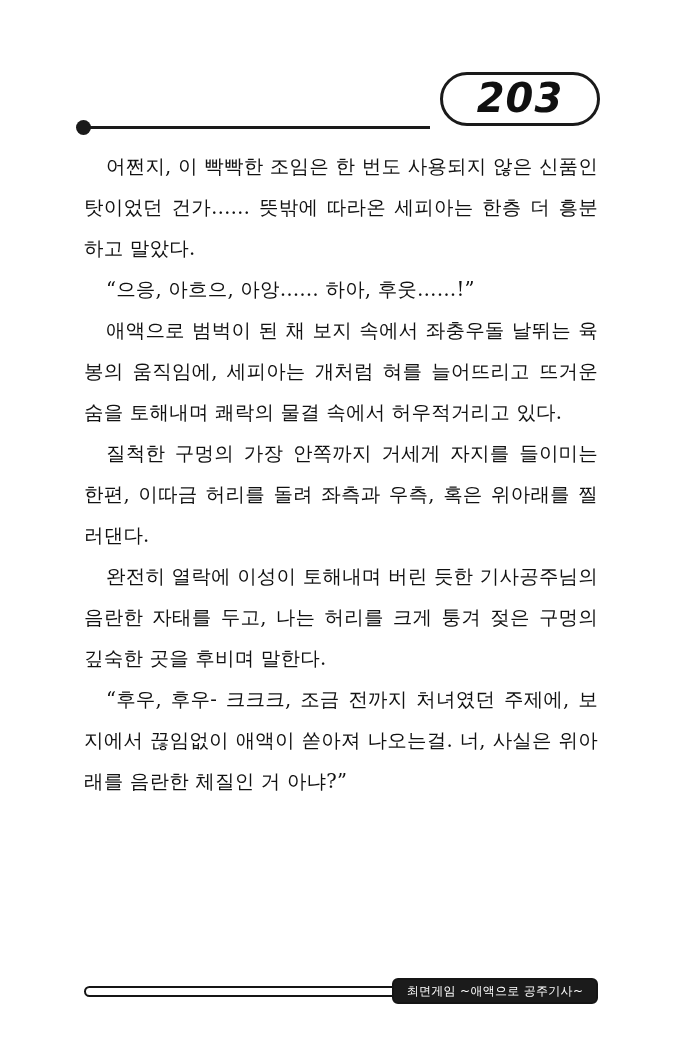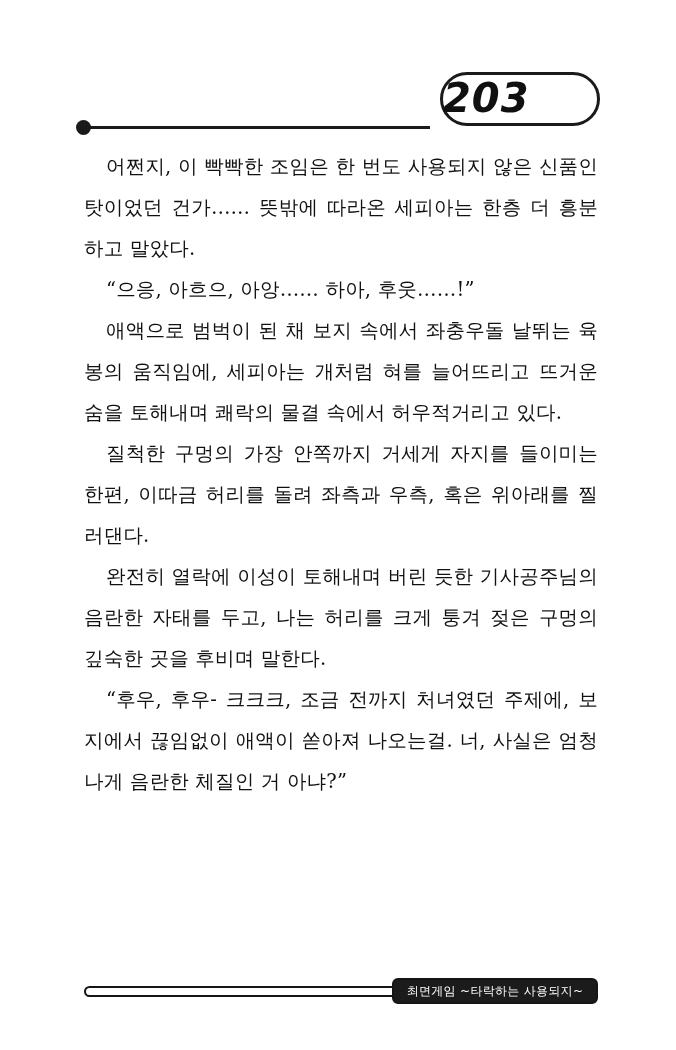--- a/index.html
+++ b/index.html
@@ -36,21 +36,21 @@
     right: 76px;
     top: 0;
     width: 160px;
     height: 54px;
     border: 3px solid #1a1a1a;
     border-radius: 27px;
     background: #ffffff;
     box-sizing: border-box;
     display: flex;
     align-items: center;
-    justify-content: flex-start;
+    justify-content: center;
   }
   .page-number-box .num {
     font-family: "DejaVu Sans", "Liberation Sans", sans-serif;
     font-weight: 700;
     font-style: italic;
     font-size: 40px;
     letter-spacing: 1px;
     color: #101010;
     line-height: 1;
     transform: translateY(-1px);
@@ -145,21 +145,21 @@
       <span class="num">203</span>
     </div>
   </div>
 
   <div class="content">
     <p>어쩐지, 이 빡빡한 조임은 한 번도 사용되지 않은 신품인 탓이었던 건가…… 뜻밖에 따라온 세피아는 한층 더 흥분하고 말았다.</p>
     <p>“으응, 아흐으, 아앙…… 하아, 후웃……!”</p>
     <p>애액으로 범벅이 된 채 보지 속에서 좌충우돌 날뛰는 육봉의 움직임에, 세피아는 개처럼 혀를 늘어뜨리고 뜨거운 숨을 토해내며 쾌락의 물결 속에서 허우적거리고 있다.</p>
     <p>질척한 구멍의 가장 안쪽까지 거세게 자지를 들이미는 한편, 이따금 허리를 돌려 좌측과 우측, 혹은 위아래를 찔러댄다.</p>
     <p>완전히 열락에 이성이 토해내며 버린 듯한 기사공주님의 음란한 자태를 두고, 나는 허리를 크게 퉁겨 젖은 구멍의 깊숙한 곳을 후비며 말한다.</p>
-    <p>“후우, 후우- 크크크, 조금 전까지 처녀였던 주제에, 보지에서 끊임없이 애액이 쏟아져 나오는걸. 너, 사실은 엄청나게 음란한 체질인 거 아냐?”</p>
+    <p>“후우, 후우- 크크크, 조금 전까지 처녀였던 주제에, 보지에서 끊임없이 애액이 쏟아져 나오는걸. 너, 사실은 위아래를 음란한 체질인 거 아냐?”</p>
   </div>
 
   <div class="footer">
     <div class="footer-rule"></div>
-    <div class="footer-tag">최면게임 ~타락하는 사용되지~</div>
+    <div class="footer-tag">최면게임 ~애액으로 공주기사~</div>
   </div>
 
 </div>
 
 </body></html>

